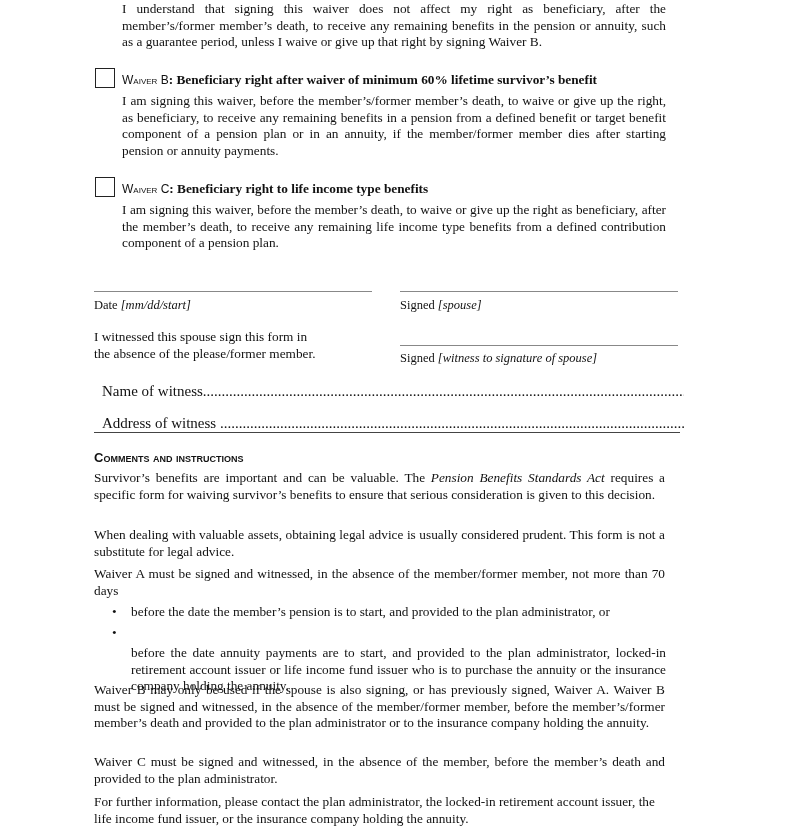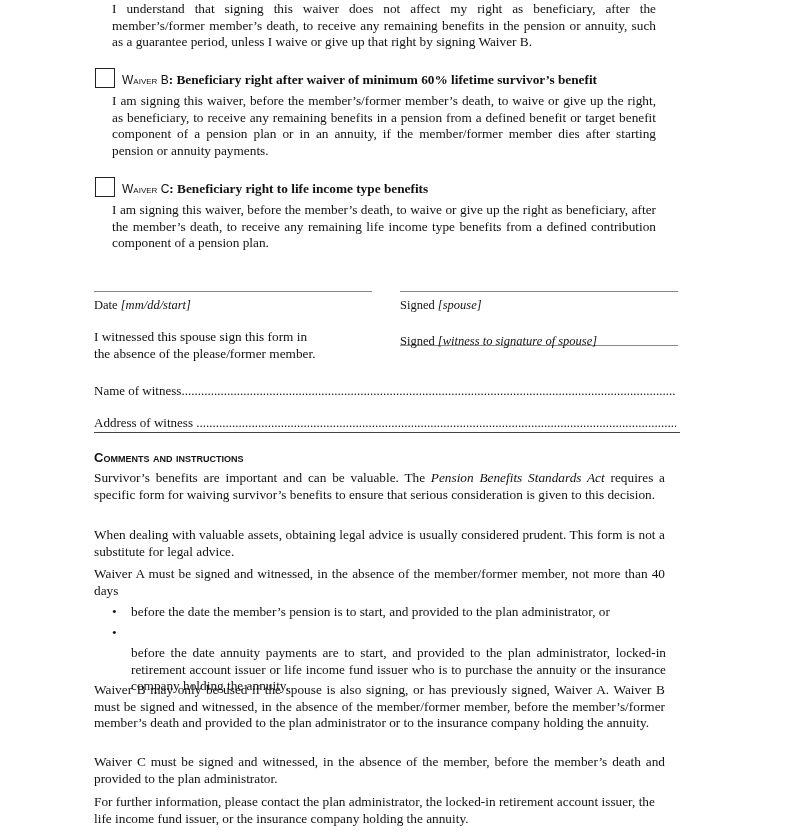--- a/index.html
+++ b/index.html
@@ -1,27 +1,27 @@
 <!DOCTYPE html>
 <html><head>
 <meta charset="utf-8">
 <style>
   html, body { margin: 0; padding: 0; background: #ffffff; }
   body { width: 800px; height: 831px; position: relative; overflow: hidden;
          font-family: "Liberation Serif", serif; color: #111; font-size: 13.3px; }
   .abs { position: absolute; }
-  .para { position: absolute; left: 112px; width: 544px; line-height: 16.6px; text-align: justify; }
+  .para { position: absolute; left: 122px; width: 544px; line-height: 16.6px; text-align: justify; }
   .para.full { left: 94px; width: 571px; }
   .checkbox { position: absolute; left: 95px; width: 20px; height: 20px; border: 1px solid #222; background: #fff; box-sizing: border-box; cursor: pointer; }
   .waiver-head { position: absolute; left: 122px; font-weight: bold; font-size: 13.3px; white-space: nowrap; }
   .waiver-head .sc { font-family: "Liberation Sans", sans-serif; font-weight: normal; font-variant: small-caps; font-size: 12px; }
   .rule { position: absolute; height: 0; border-top: 1.5px solid #888; }
   .label { position: absolute; font-size: 12.5px; white-space: nowrap; }
   .label i { font-style: italic; }
-  .dots-line { position: absolute; left: 94px; width: 582px; display: flex; font-size: 13px; white-space: nowrap; overflow: hidden; }
+  .dots-line { position: absolute; left: 102px; width: 582px; display: flex; font-size: 15px; white-space: nowrap; overflow: hidden; }
   .dots-line .fill { flex: 1; overflow: hidden; letter-spacing: 0px; }
   .section-title { position: absolute; left: 94px; top: 450px; font-family: "Liberation Sans", sans-serif; font-weight: bold; font-variant: small-caps; font-size: 13px; }
   .bullet { position: absolute; left: 112px; }
   .bullet-text { position: absolute; left: 131px; width: 535px; line-height: 16.6px; text-align: justify; }
   em { font-style: italic; }
 </style>
 </head>
 <body>
 
 <div class="para" style="top:1px;">I understand that signing this waiver does not affect my right as beneficiary, after the member’s/former member’s death, to receive any remaining benefits in the pension or annuity, such as a guarantee period, unless I waive or give up that right by signing Waiver B.</div>
@@ -34,39 +34,39 @@
 <div class="waiver-head" style="top:181px;"><span class="sc">Waiver C</span><span>: Beneficiary right to life income type benefits</span></div>
 <div class="para" style="top:202px;">I am signing this waiver, before the member’s death, to waive or give up the right as beneficiary, after the member’s death, to receive any remaining life income type benefits from a defined contribution component of a pension plan.</div>
 
 <div class="rule" style="top:291px; left:94px; width:278px;"></div>
 <div class="rule" style="top:291px; left:400px; width:278px;"></div>
 <div class="label" style="top:298px; left:94px;"><span>Date</span> <i>[mm/dd/start]</i></div>
 <div class="label" style="top:298px; left:400px;"><span>Signed</span> <i>[spouse]</i></div>
 
 <div class="abs" style="top:329px; left:94px; width:230px; line-height:16.6px;">I witnessed this spouse sign this form in the absence of the please/former member.</div>
 <div class="rule" style="top:345px; left:400px; width:278px;"></div>
-<div class="label" style="top:334px; left:400px;"><span>Signed</span> <i>[witness to signature of spouse]</i></div>
+<div class="label" style="top:351px; left:400px;"><span>Signed</span> <i>[witness to signature of spouse]</i></div>
 
 <div class="dots-line" style="top:383px;">
     <span>Name of witness</span>
     <span class="fill">..................................................................................................................................................................................................................</span>
   </div>
 <div class="dots-line" style="top:415px;align-items:center;">
     <span>Address of witness</span>
     <span class="fill">&nbsp;...............................................................................................................................................................................................................</span>
   </div>
 <div class="rule" style="top:432px; left:94px; width:586px; border-top:1.5px solid #444;"></div>
 
 <div class="section-title">Comments and instructions</div>
 
 <div class="para full" style="top:470px;"><span>Survivor’s benefits are important and can be valuable. The </span><em>Pension Benefits Standards Act</em><span> requires a specific form for waiving survivor’s benefits to ensure that serious consideration is given to this decision.</span></div>
 
 <div class="para full" style="top:527px;">When dealing with valuable assets, obtaining legal advice is usually considered prudent. This form is not a substitute for legal advice.</div>
 
-<div class="para full" style="top:566px;">Waiver A must be signed and witnessed, in the absence of the member/former member, not more than 40 days</div>
+<div class="para full" style="top:566px;">Waiver A must be signed and witnessed, in the absence of the member/former member, not more than 70 days</div>
 
 <div class="bullet" style="top:604px;">•</div>
 <div class="bullet-text" style="top:604px;">before the date the member’s pension is to start, and provided to the plan administrator, or</div>
 <div class="bullet" style="top:625px;">•</div>
 <div class="bullet-text" style="top:625px;margin-top:20px;">before the date annuity payments are to start, and provided to the plan administrator, locked-in retirement account issuer or life income fund issuer who is to purchase the annuity or the insurance company holding the annuity.</div>
 
 <div class="para full" style="top:682px;">Waiver B may only be used if the spouse is also signing, or has previously signed, Waiver A. Waiver B must be signed and witnessed, in the absence of the member/former member, before the member’s/former member’s death and provided to the plan administrator or to the insurance company holding the annuity.</div>
 
 <div class="para full" style="top:754px;">Waiver C must be signed and witnessed, in the absence of the member, before the member’s death and provided to the plan administrator.</div>
 

